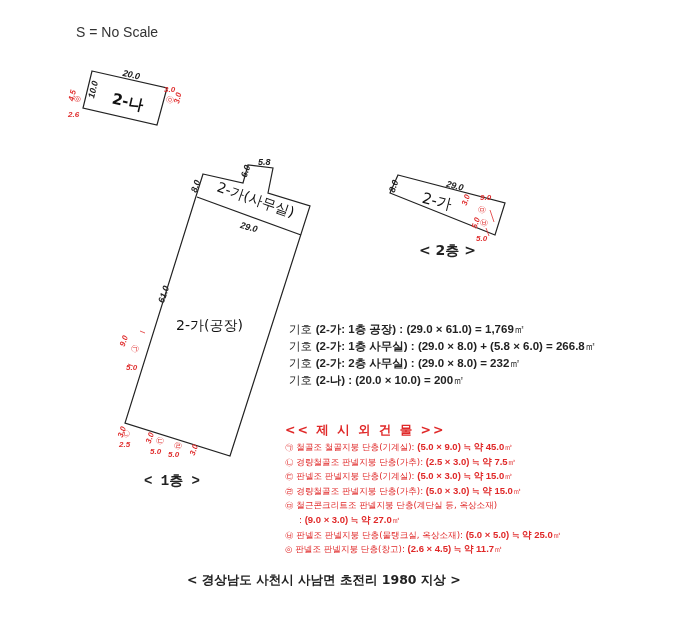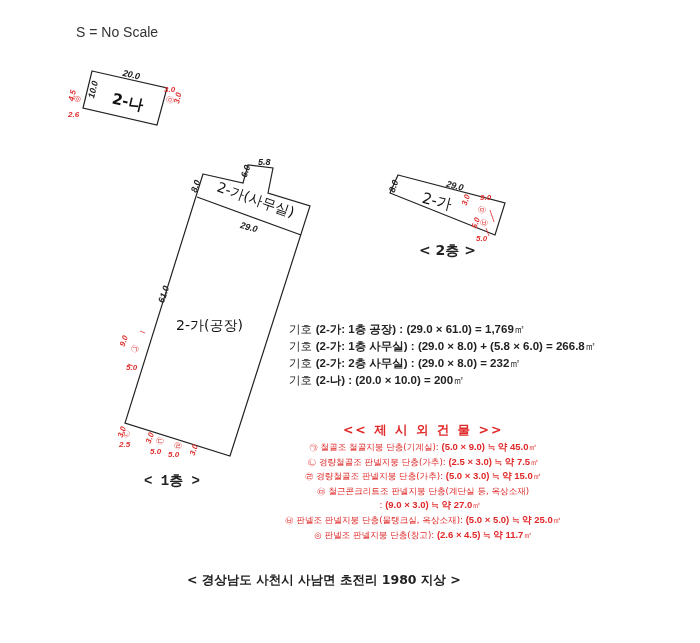--- a/index.html
+++ b/index.html
@@ -8,21 +8,21 @@
   #scale { left:76px; top:24px; font-size:14px; color:#333; }
   svg#drawing { position:absolute; left:0; top:0; width:700px; height:643px; }
   .bname { font-family:"DejaVu Sans",sans-serif; fill:#111; }
   .dim { font-family:"Liberation Sans",sans-serif; font-weight:bold; font-size:9px; fill:#222; font-style:italic; }
   .rdim { font-family:"Liberation Sans",sans-serif; font-weight:bold; font-size:8px; fill:#e03030; font-style:italic; }
   .rsym { font-family:"DejaVu Sans",sans-serif; font-size:8px; fill:#e03030; }
   .floor-label { font-size:14px; font-weight:bold; color:#222; font-family:"DejaVu Sans",sans-serif; }
   #area-calc { left:289px; top:321px; font-family:"DejaVu Sans",sans-serif; font-size:11.5px; line-height:17px; color:#222; }
   #area-calc .title { font-size:12.5px; font-weight:bold; letter-spacing:2px; }
   #area-calc b { font-family:"Liberation Sans",sans-serif;text-align:right; }
-  #extra { left:285px; top:421px; font-family:"DejaVu Sans",sans-serif; font-size:8.6px; line-height:14.6px; color:#e02828;text-align:center; }
+  #extra { left:285px; top:421px; font-family:"DejaVu Sans",sans-serif; font-size:8.6px; line-height:14.6px; color:#e02828; }
   #extra .title { font-size:12.5px; font-weight:bold; letter-spacing:2px; line-height:18px; margin-bottom:1px; }
   #extra b { font-family:"Liberation Sans",sans-serif; font-size:9.5px; }
   #extra .indent { padding-left:14px; }
   #address { left:187px; top:572px; font-family:"DejaVu Sans",sans-serif; font-size:12.5px; font-weight:bold; color:#222; }
 </style>
 </head>
 <body>
 
 <div id="scale" class="abs">S = No Scale</div>
 
@@ -92,20 +92,21 @@
   <div><span>기호 </span><b>(2-가: 1층 공장) : (29.0 × 61.0) = 1,769</b><span>㎡</span></div>
   <div><span>기호 </span><b>(2-가: 1층 사무실) : (29.0 × 8.0) + (5.8 × 6.0) = 266.8</b><span>㎡</span></div>
   <div><span>기호 </span><b>(2-가: 2층 사무실) : (29.0 × 8.0)  = 232</b><span>㎡</span></div>
   <div><span>기호 </span><b>(2-나) : (20.0 × 10.0)  = 200</b><span>㎡</span></div>
 </div>
 
 <div id="extra" class="abs">
   <div class="title">&lt;&lt; 제 시 외 건 물 &gt;&gt;</div>
   <div><span>㉠ 철골조 철골지붕 단층(기계실): </span><b>(5.0 × 9.0) ≒ 약 45.0</b><span>㎡</span></div>
   <div><span>㉡ 경량철골조 판넬지붕 단층(가추): </span><b>(2.5 × 3.0) ≒ 약 7.5</b><span>㎡</span></div>
+  <div><span>㉢ 판넬조 판넬지붕 단층(기계실): </span><b>(5.0 × 3.0) ≒ 약 15.0</b><span>㎡</span></div>
   <div><span>㉣ 경량철골조 판넬지붕 단층(가추): </span><b>(5.0 × 3.0) ≒ 약 15.0</b><span>㎡</span></div>
   <div><span>㉤ 철근콘크리트조 판넬지붕 단층(계단실 등, 옥상소재)</span></div>
   <div class="indent"><span>: </span><b>(9.0 × 3.0) ≒ 약 27.0</b><span>㎡</span></div>
   <div><span>㉥ 판넬조 판넬지붕 단층(물탱크실, 옥상소재): </span><b>(5.0 × 5.0) ≒ 약 25.0</b><span>㎡</span></div>
   <div><span>◎ 판넬조 판넬지붕 단층(창고): </span><b>(2.6 × 4.5) ≒ 약 11.7</b><span>㎡</span></div>
 </div>
 
 <div id="address" class="abs">&lt; 경상남도 사천시 사남면 초전리 1980 지상 &gt;</div>
 
 </body></html>

